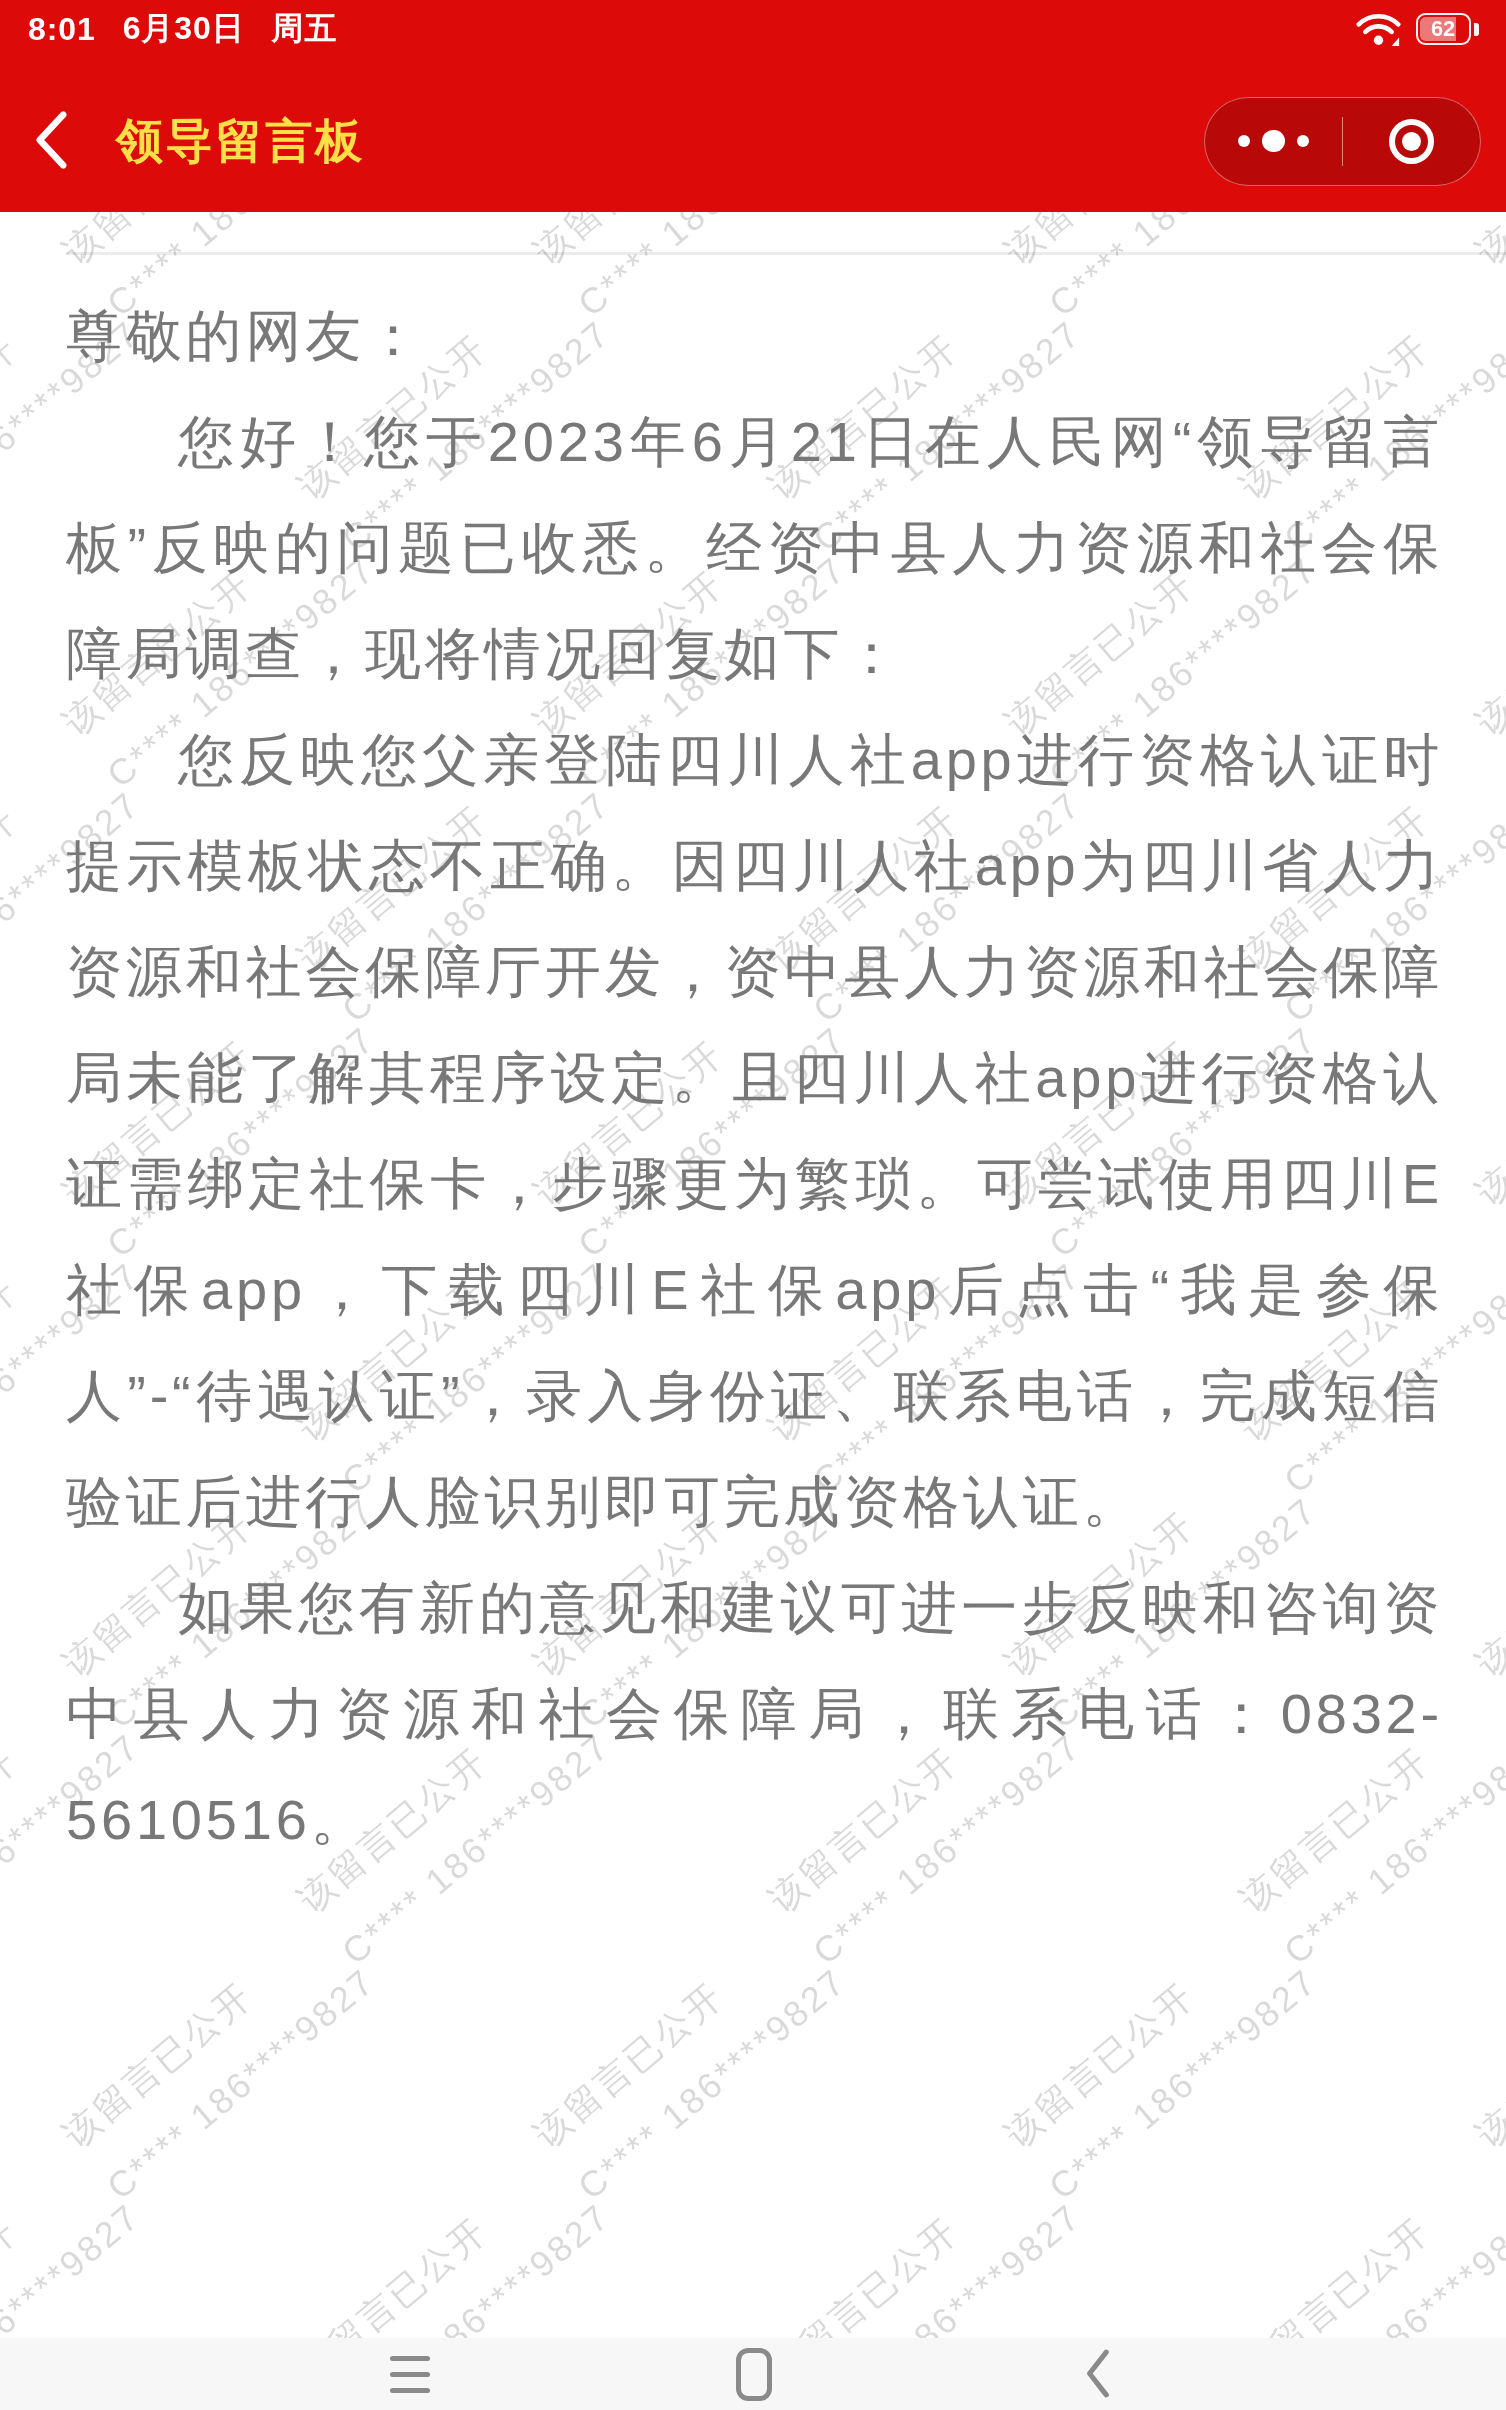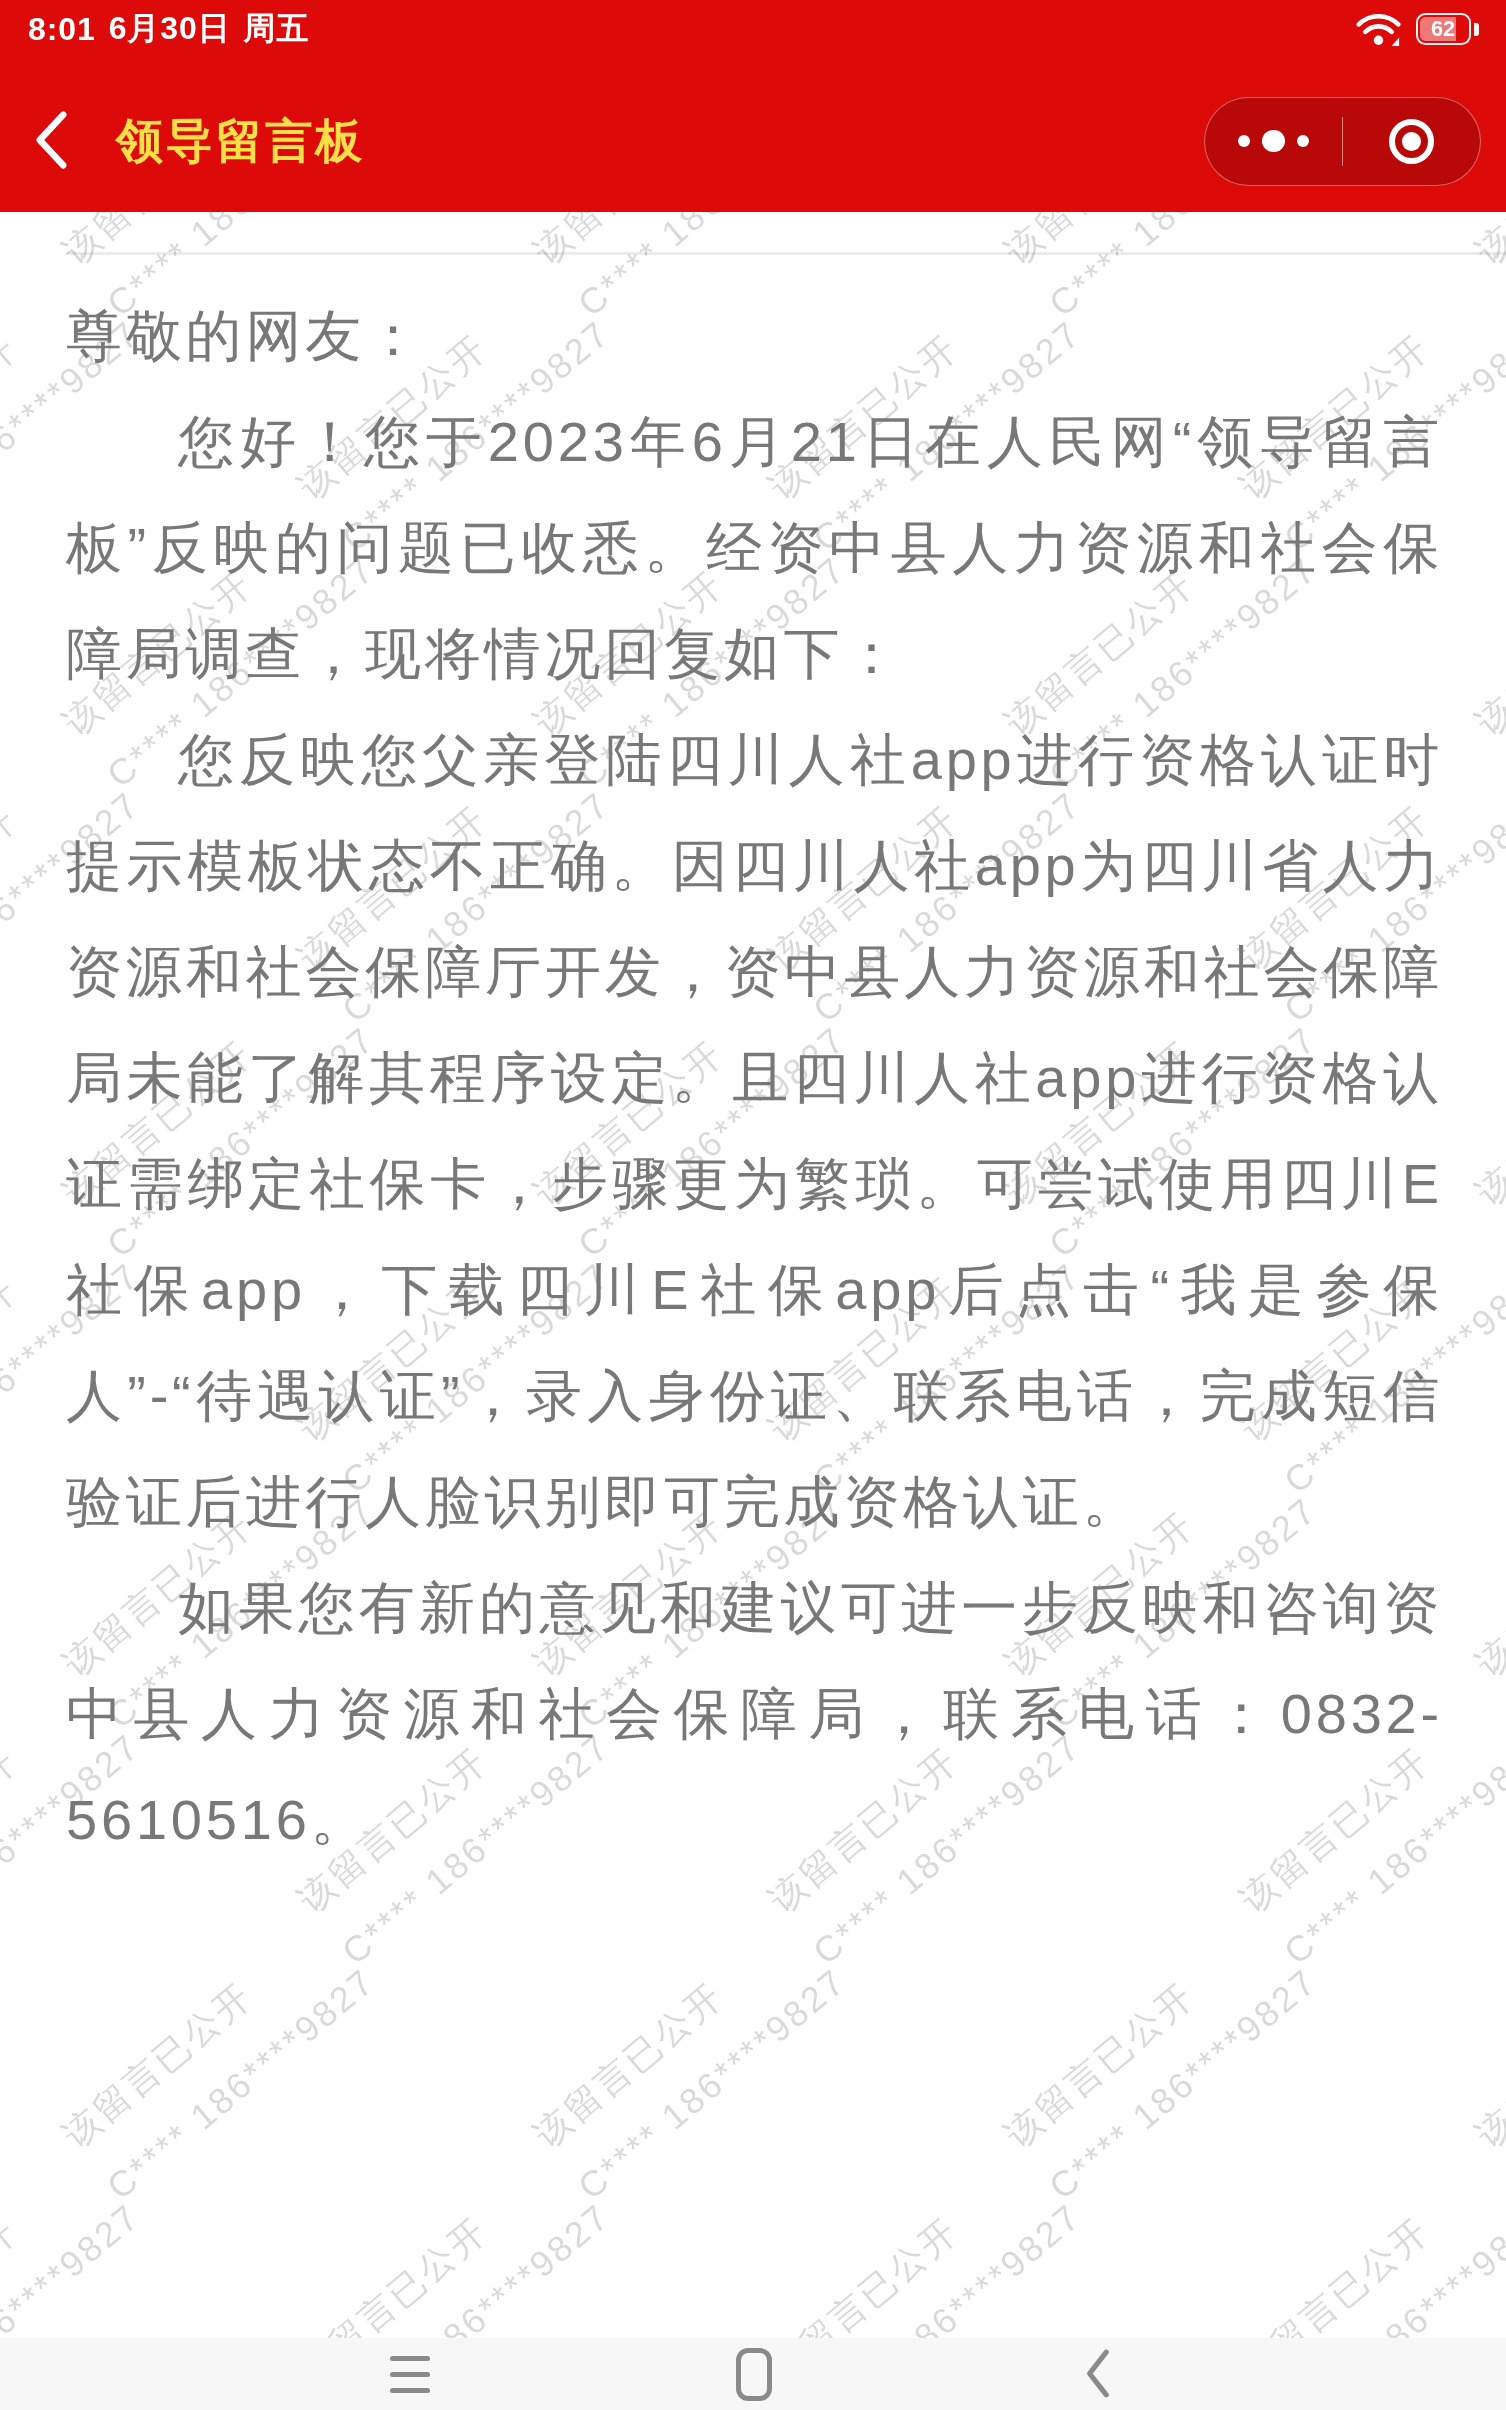--- a/index.html
+++ b/index.html
@@ -2,21 +2,21 @@
 <html style="font-size:15px"><head>
 <meta charset="utf-8">
 <style>
   html,body{margin:0;padding:0;}
   body{font-family:"Liberation Sans",sans-serif;}
   .screen{position:relative;width:1507px;height:2411px;overflow:hidden;background:#ffffff;}
 
   
   .app-header{position:absolute;top:0;left:0;width:1507px;height:212px;background:#dd0a0a;z-index:5;}
   .status-bar{position:absolute;top:0;left:0;right:0;height:58px;display:flex;align-items:center;justify-content:space-between;padding:0 28px;box-sizing:border-box;color:#fff;}
-  .status-left{display:flex;align-items:center;gap:13px;font-size:32px;font-weight:600;letter-spacing:0.9px;}
+  .status-left{display:flex;align-items:center;gap:27px;font-size:32px;font-weight:600;letter-spacing:0.9px;}
   .status-right{display:flex;align-items:center;gap:15px;}
   .wifi{position:relative;width:45px;height:36px;}
   .batt{position:relative;width:55px;height:32px;border:2.8px solid rgba(255,255,255,0.95);border-radius:9.4px;box-sizing:border-box;}
   .batt-fill{position:absolute;left:1.9px;top:1.9px;bottom:1.9px;width:72%;background:rgba(255,255,255,0.45);border-radius:5.6px 0 0 5.6px;}
   .batt-label{position:absolute;inset:0;display:flex;align-items:center;justify-content:center;font-size:21.7px;font-weight:700;color:#fff;}
   .batt-nub{width:4.7px;height:13px;background:rgba(255,255,255,0.95);border-radius:0 2.8px 2.8px 0;margin-left:-11.3px;}
 
   .nav-row{position:absolute;top:58px;left:0;right:0;height:153px;display:flex;align-items:center;padding:13px 26px 0 32px;box-sizing:border-box;}
   .back-btn{width:43px;height:60px;display:flex;align-items:center;justify-content:flex-start;cursor:pointer;}
   .page-title{margin:0 0 0 41px;font-size:47px;font-weight:600;color:#fde047;letter-spacing:2.8px;}

